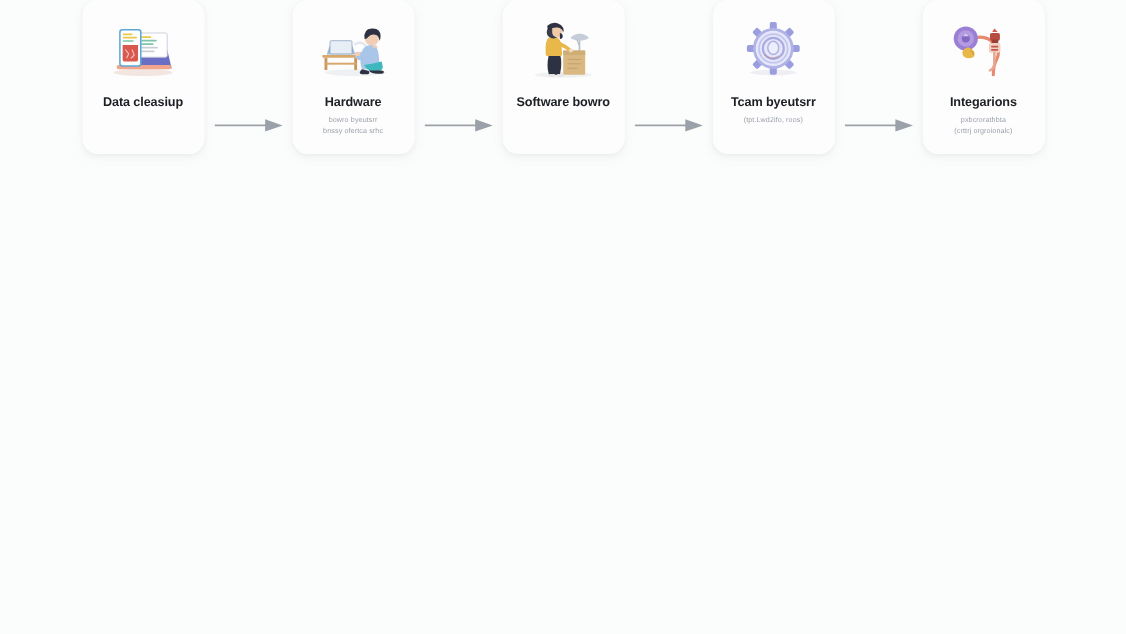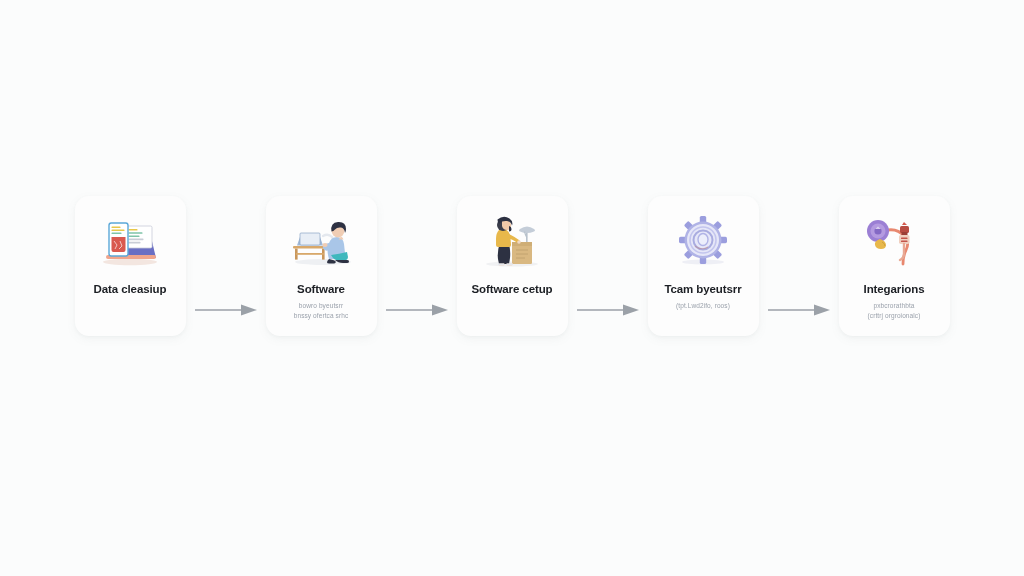--- a/index.html
+++ b/index.html
@@ -11,21 +11,21 @@
     height: 576px;
     background: #fbfcfc;
     font-family: "Liberation Sans", sans-serif;
     overflow: hidden;
     position: relative;
   }
   #flow-canvas {
     position: absolute;
     inset: 0;
     display: flex;
-    align-items: center;
+    align-items: flex-start;
     justify-content: center;
   }
   .flow-row {
     display: flex;
     align-items: flex-start;
     justify-content: center;
     width: 100%;
     padding: 0 56px;
     box-sizing: border-box;
   }
@@ -144,21 +144,21 @@
           <path d="M44 38 q-4 2 -6 -2 q-1 -3 2 -4 l4 -1 Z" fill="#a9c6e8"></path>
           <ellipse cx="40" cy="33" rx="2.6" ry="2" fill="#f0cdb4"></ellipse>
           <path d="M46 43 q3 6 10 6 q7 0 7 -4 l-1 -5 q-8 2 -16 3 Z" fill="#3fb8bd"></path>
           <path d="M50 48 q3 3 8 3 l4 0 q2 0 2 -1.6 q0 -1.4 -2 -1.4 l-11 0 Z" fill="#2d3142"></path>
           <path d="M44 47 q-2 2 -2 3.2 q0 1.2 2.2 1.2 l5 0 q1.6 0 1.6 -1.4 q0 -1.3 -2 -1.8 Z" fill="#2d3142"></path>
           <circle cx="53" cy="19" r="6.4" fill="#f0cdb4"></circle>
           <path d="M46.5 19.5 q-1.5 -9 6.5 -9.5 q8 -0.5 8 7 q0 2.5 -1 4 q-0.5 -5 -4 -5.5 q-4 -0.5 -6 2 q-1.5 2 -3.5 2 Z" fill="#2d3142"></path>
           <path d="M56 24.5 q2 1 2.5 3 l-5 0 q1.5 -1.5 2.5 -3 Z" fill="#f0cdb4"></path>
         </svg>
       </div>
-      <div class="card-title">Software</div>
+      <div class="card-title">Hardware</div>
       <div class="card-sub">
         <span>bowro byeutsrr</span>
         <span>bnssy ofertca srhc</span>
       </div>
     </div>
 
     <div class="connector">
       <svg viewBox="0 0 62 14">
         <line x1="0" y1="7" x2="48" y2="7" stroke="#9ba1a8" stroke-width="1.6"></line>
         <path d="M46 1.5 L62 7 L46 12.5 Z" fill="#9ba1a8"></path>
@@ -182,21 +182,21 @@
           <path d="M30.5 51.5 h6 v1.6 h-6 Z" fill="#e4e8ee"></path>
           <path d="M23 18 q-3 3 -3 9 l0 6 q0 2 2 2 l11 0 q2 0 2 -2 l-0.5 -7 q-0.5 -6 -4 -8 Z" fill="#e8b84b"></path>
           <path d="M33 22 q6 3 10 6 q1.5 1 0.5 2.2 q-1 1.2 -2.5 0.2 q-4 -3 -9 -4.5 Z" fill="#e8b84b"></path>
           <circle cx="43" cy="30" r="1.8" fill="#f0d8c4"></circle>
           <circle cx="27" cy="13" r="6" fill="#3a3d4a"></circle>
           <path d="M26 9 q5 -3 8 1 q2 3 0.5 6 q-1 2 -3.5 2 q-4 0 -5 -4 Z" fill="#f0c9a8"></path>
           <path d="M21.5 7.5 q6 -5 12 -1 q4 3 2.5 7 q-1 -4 -5 -4.5 q-5 -0.5 -7 2 q-2 2 -2.5 -3.5 Z" fill="#2d3142"></path>
           <path d="M33 14 q2.5 0.5 2.5 3 q0 2.5 -2.5 2.5 Z" fill="#2d3142"></path>
         </svg>
       </div>
-      <div class="card-title">Software cetup</div>
+      <div class="card-title">Software bowro</div>
       <div class="card-sub"></div>
     </div>
 
     <div class="connector">
       <svg viewBox="0 0 62 14">
         <line x1="0" y1="7" x2="48" y2="7" stroke="#9ba1a8" stroke-width="1.6"></line>
         <path d="M46 1.5 L62 7 L46 12.5 Z" fill="#9ba1a8"></path>
       </svg>
     </div>
 

